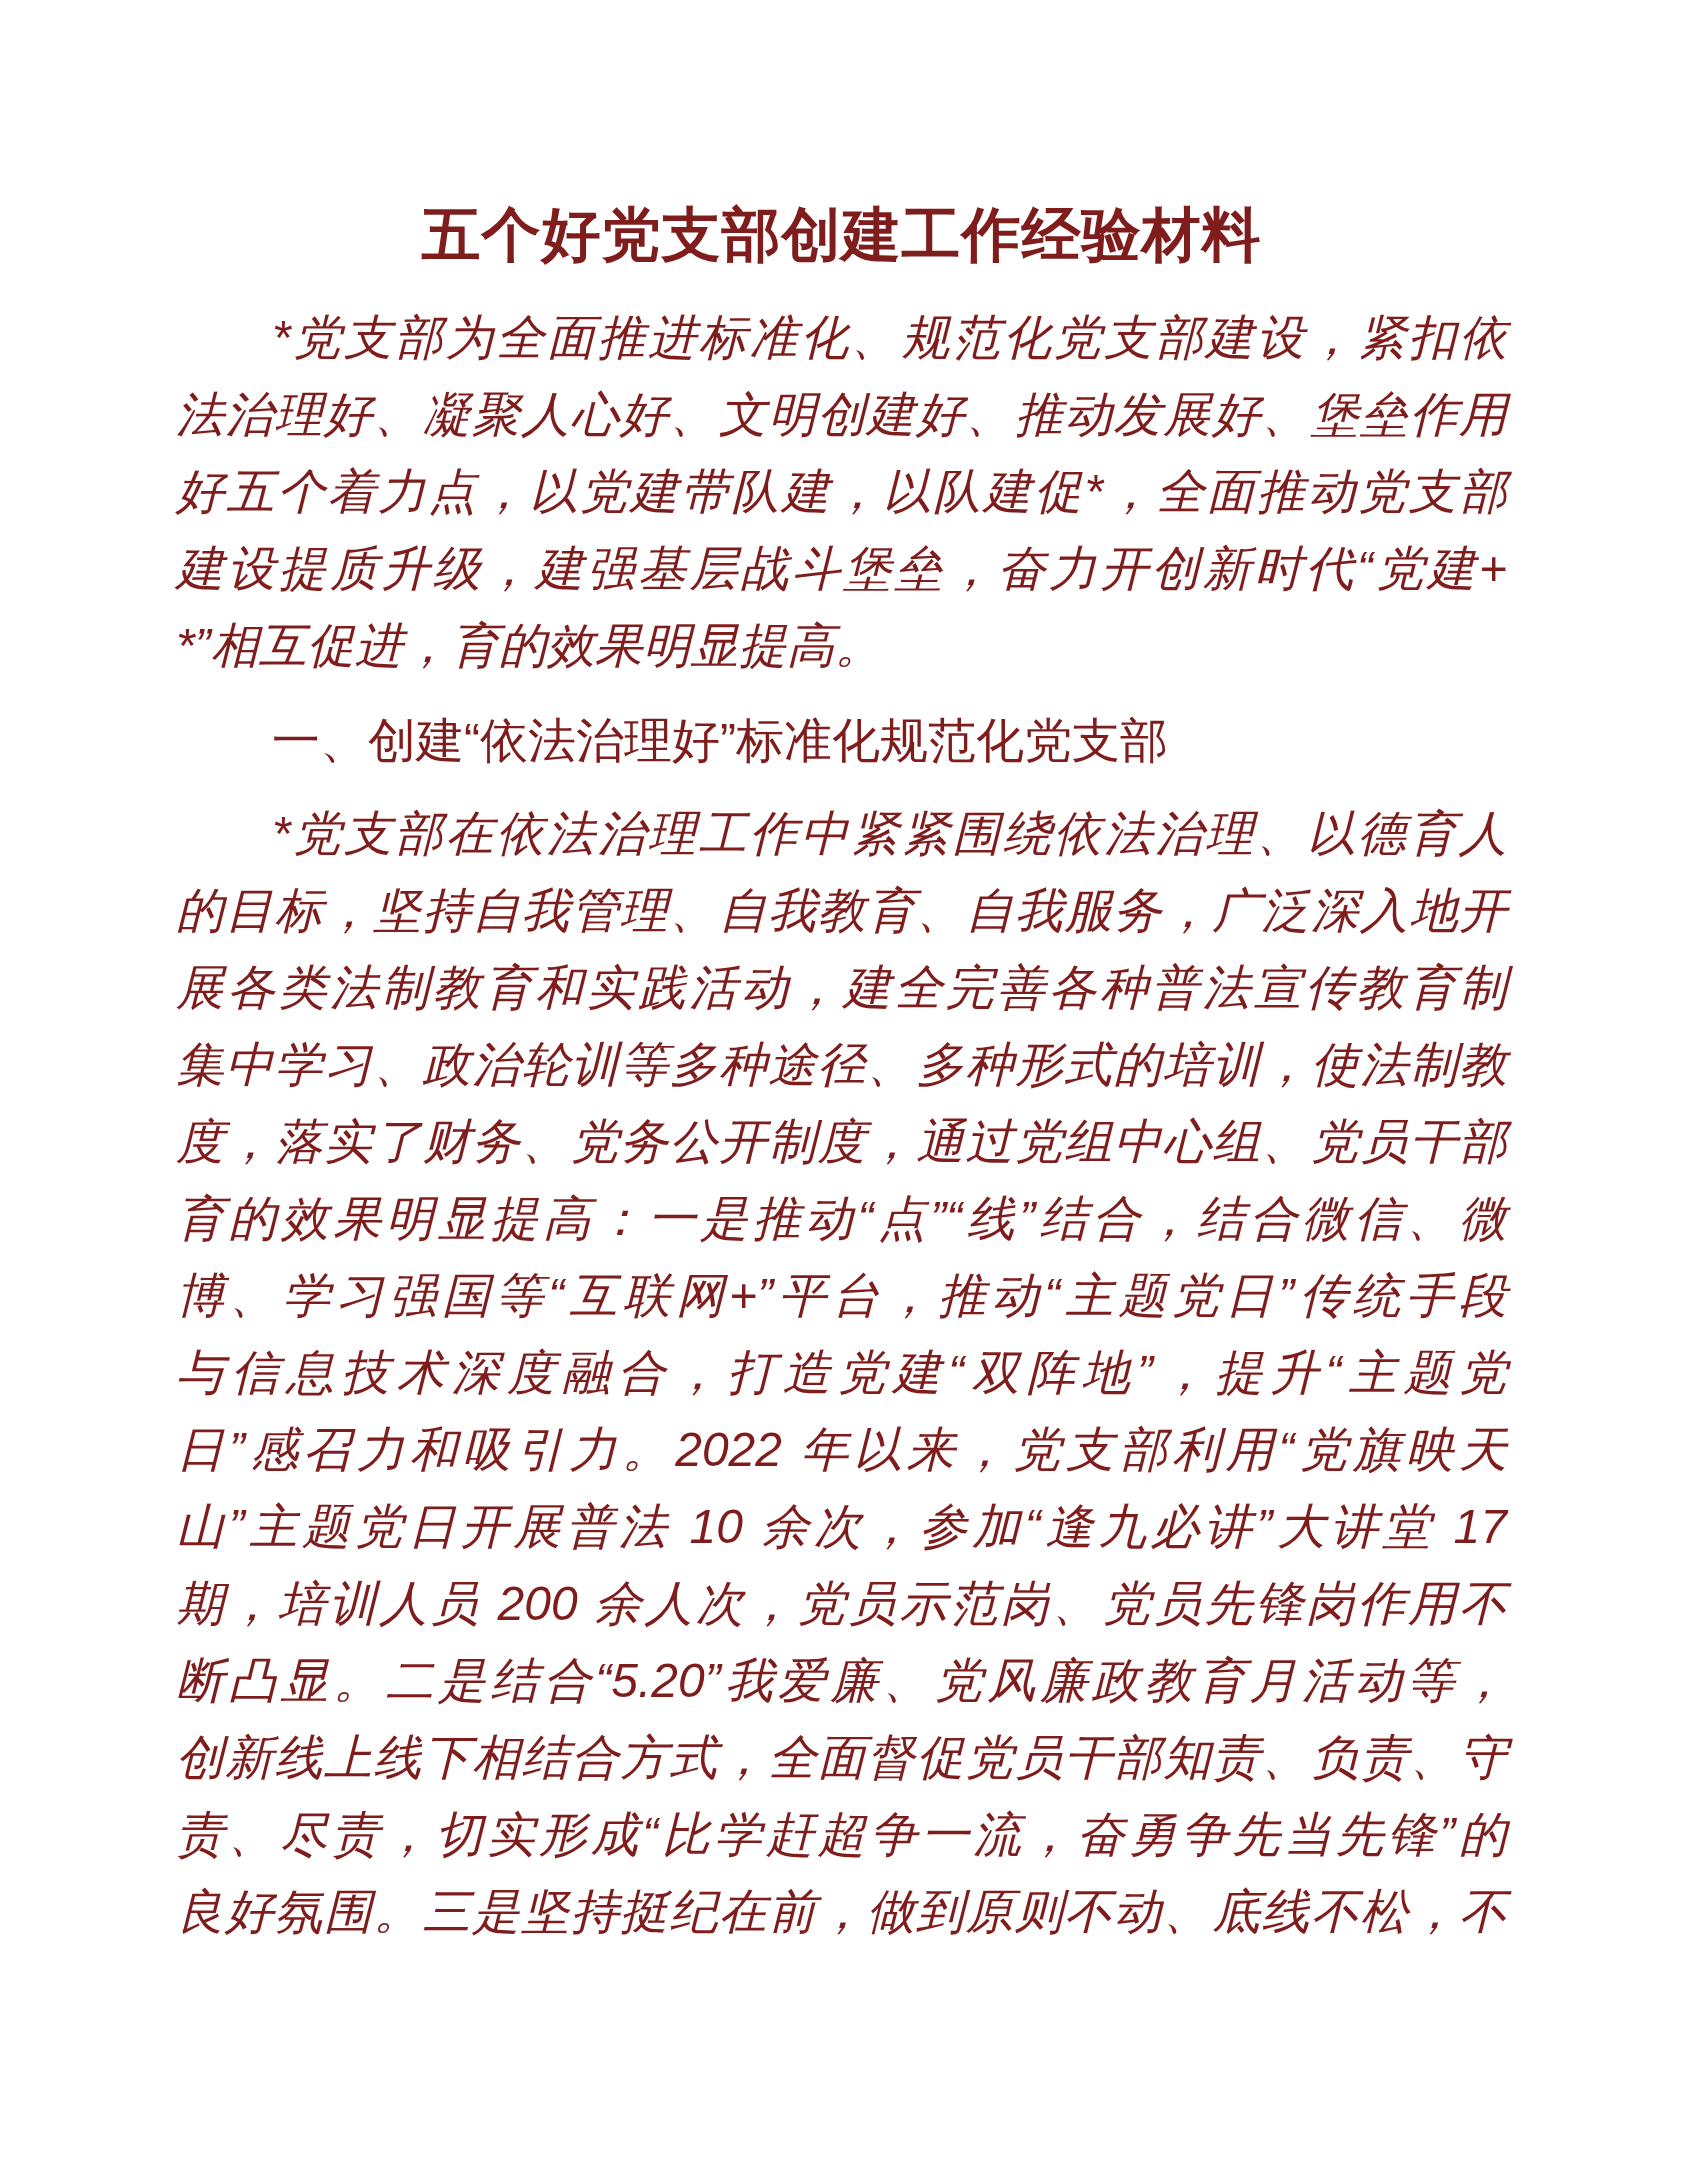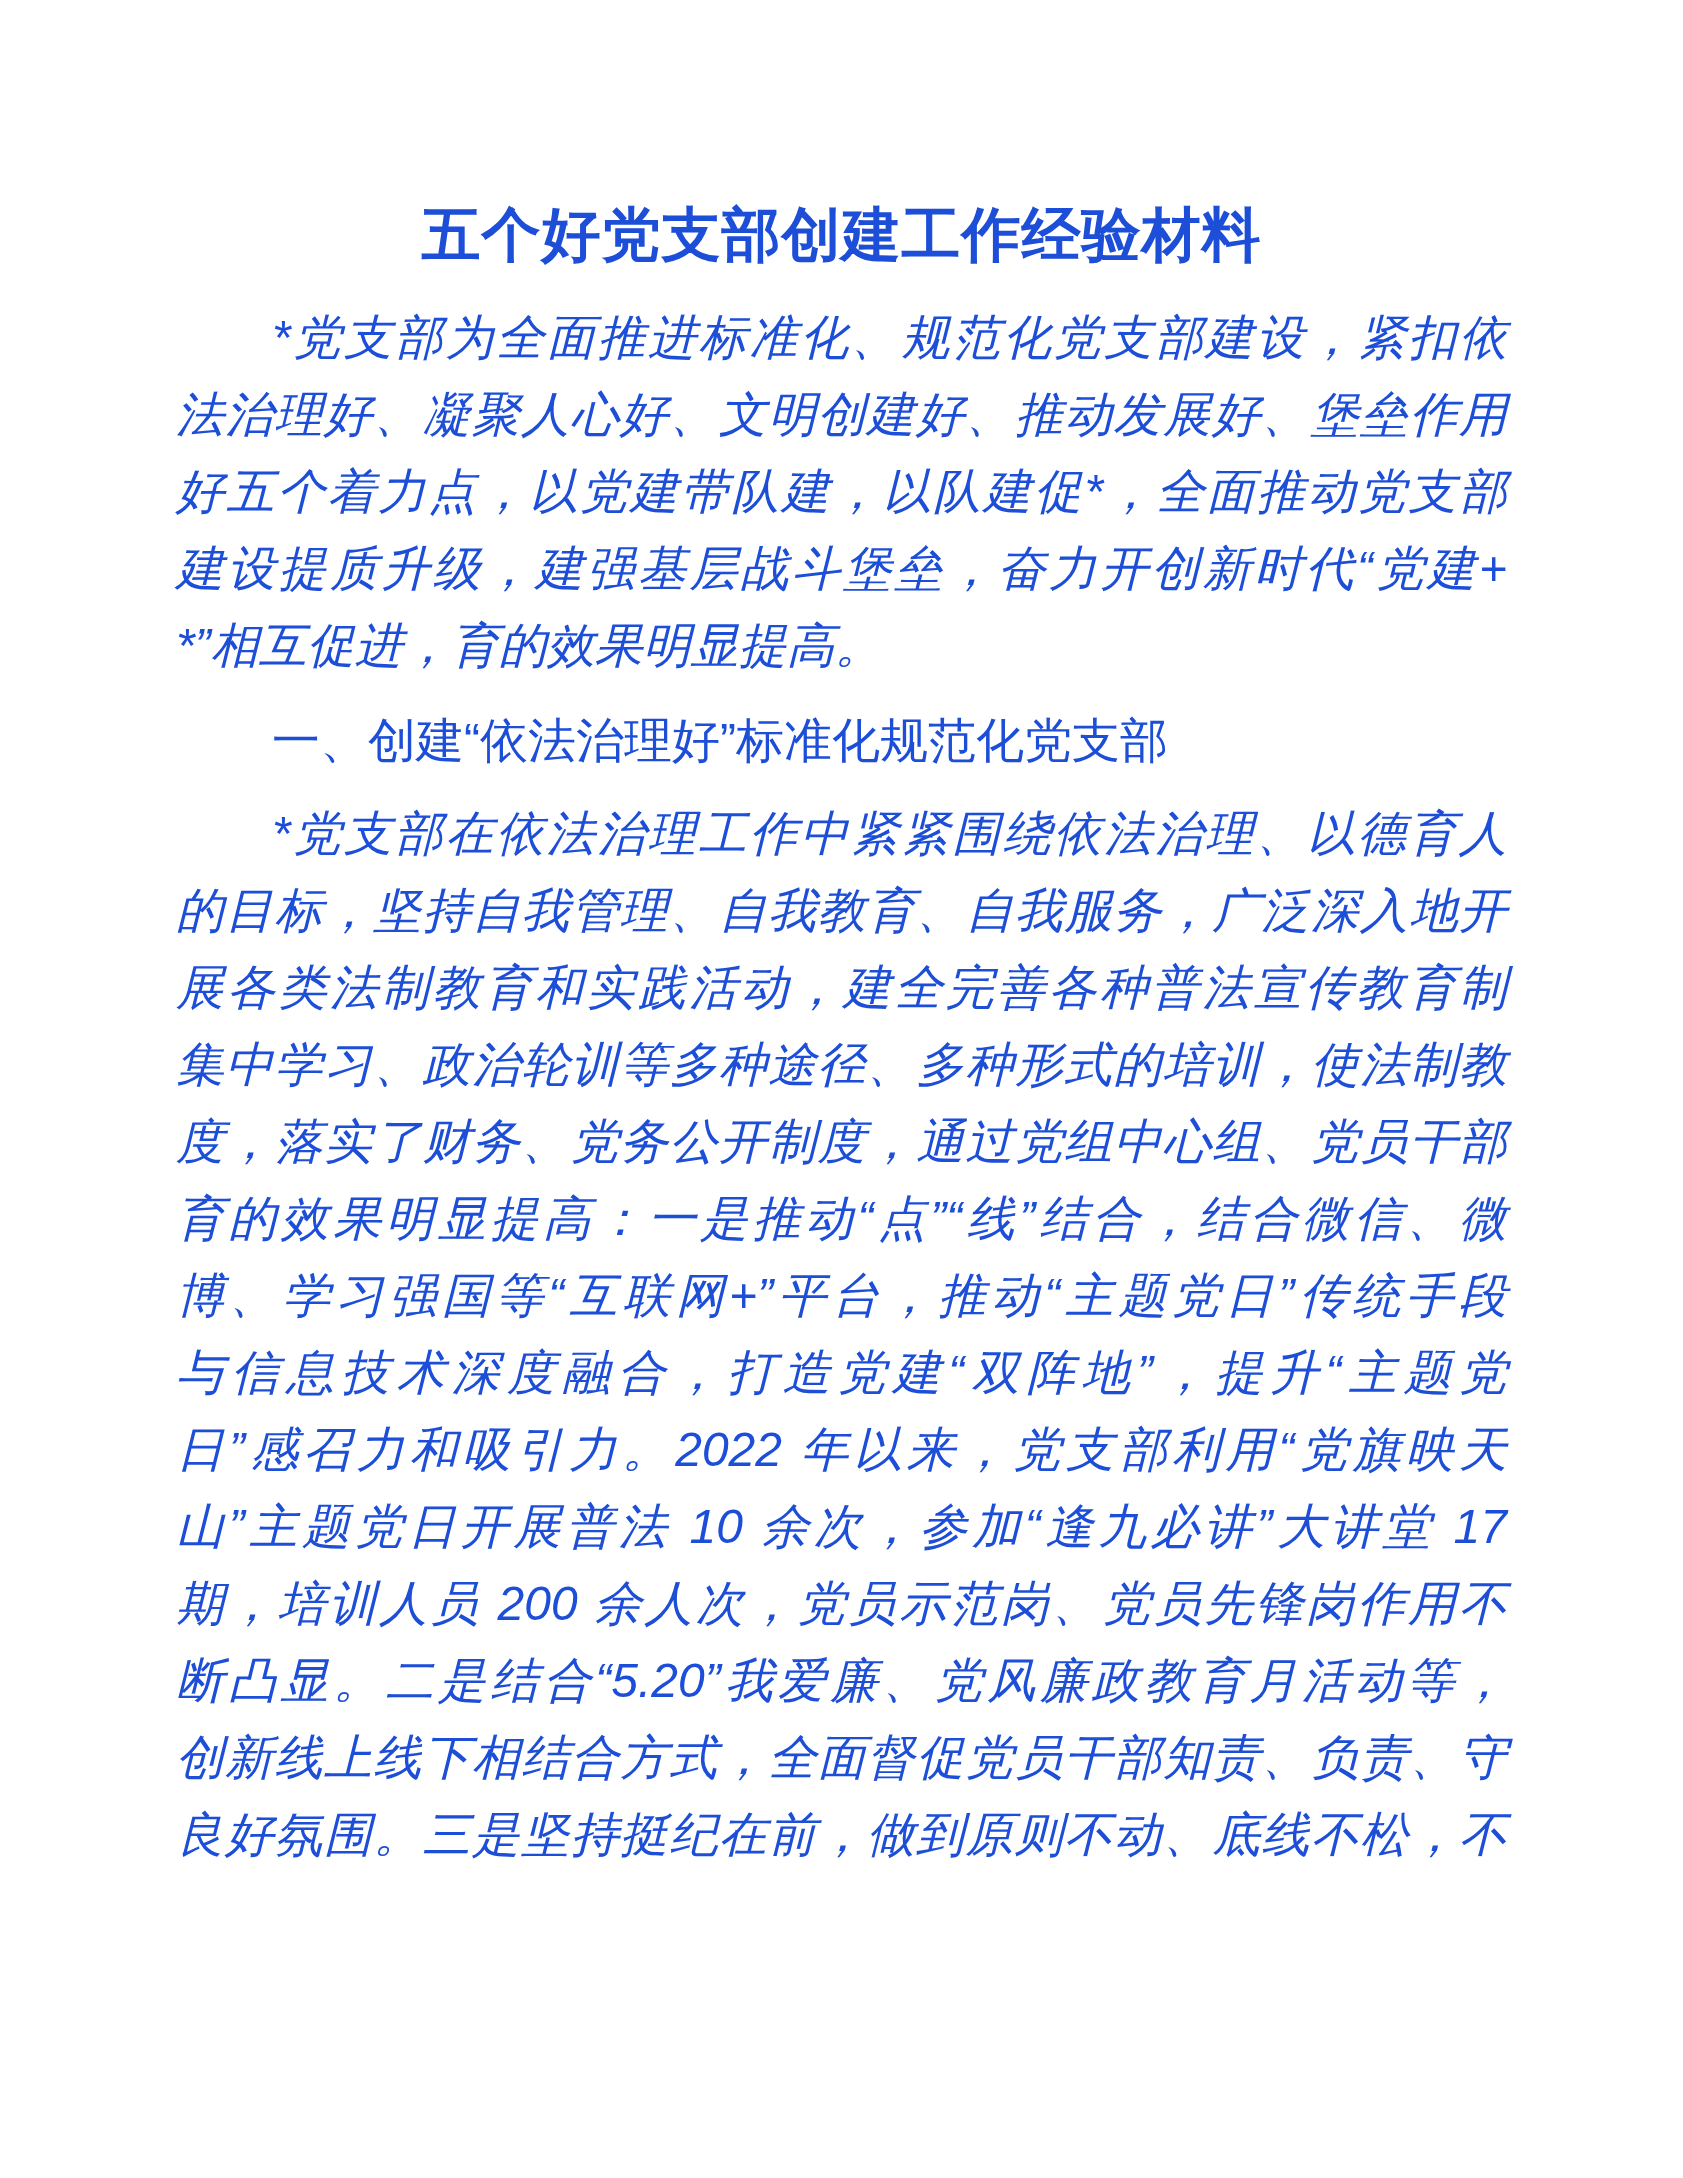--- a/index.html
+++ b/index.html
@@ -7,21 +7,21 @@
     padding: 0;
     background: #ffffff;
   }
   .page {
     position: relative;
     width: 1683px;
     height: 2178px;
     background: #ffffff;
     overflow: hidden;
     font-family: "Liberation Sans", "DejaVu Sans", sans-serif;
-    color: #1d4ed8;
+    color: #7f1d1d;
   }
   .content {
     position: absolute;
     left: 176px;
     right: 176px;
     top: 188px;
   }
   .doc-title {
     font-size: 59px;
     font-weight: 700;
@@ -79,18 +79,19 @@
           <div class="line">集中学习、政治轮训等多种途径、多种形式的培训，使法制教</div>
           <div class="line">度，落实了财务、党务公开制度，通过党组中心组、党员干部</div>
           <div class="line">育的效果明显提高：一是推动“点”“线”结合，结合微信、微</div>
           <div class="line">博、学习强国等“互联网+”平台，推动“主题党日”传统手段</div>
           <div class="line">与信息技术深度融合，打造党建“双阵地”，提升“主题党</div>
           <div class="line">日”感召力和吸引力。2022 年以来，党支部利用“党旗映天</div>
           <div class="line">山”主题党日开展普法 10 余次，参加“逢九必讲”大讲堂 17</div>
           <div class="line">期，培训人员 200 余人次，党员示范岗、党员先锋岗作用不</div>
           <div class="line">断凸显。二是结合“5.20”我爱廉、党风廉政教育月活动等，</div>
           <div class="line">创新线上线下相结合方式，全面督促党员干部知责、负责、守</div>
+          <div class="line">责、尽责，切实形成“比学赶超争一流，奋勇争先当先锋”的</div>
           <div class="line">良好氛围。三是坚持挺纪在前，做到原则不动、底线不松，不</div>
         </div>
       </div>
   </div>
 </div>
 
 
 </body></html>

